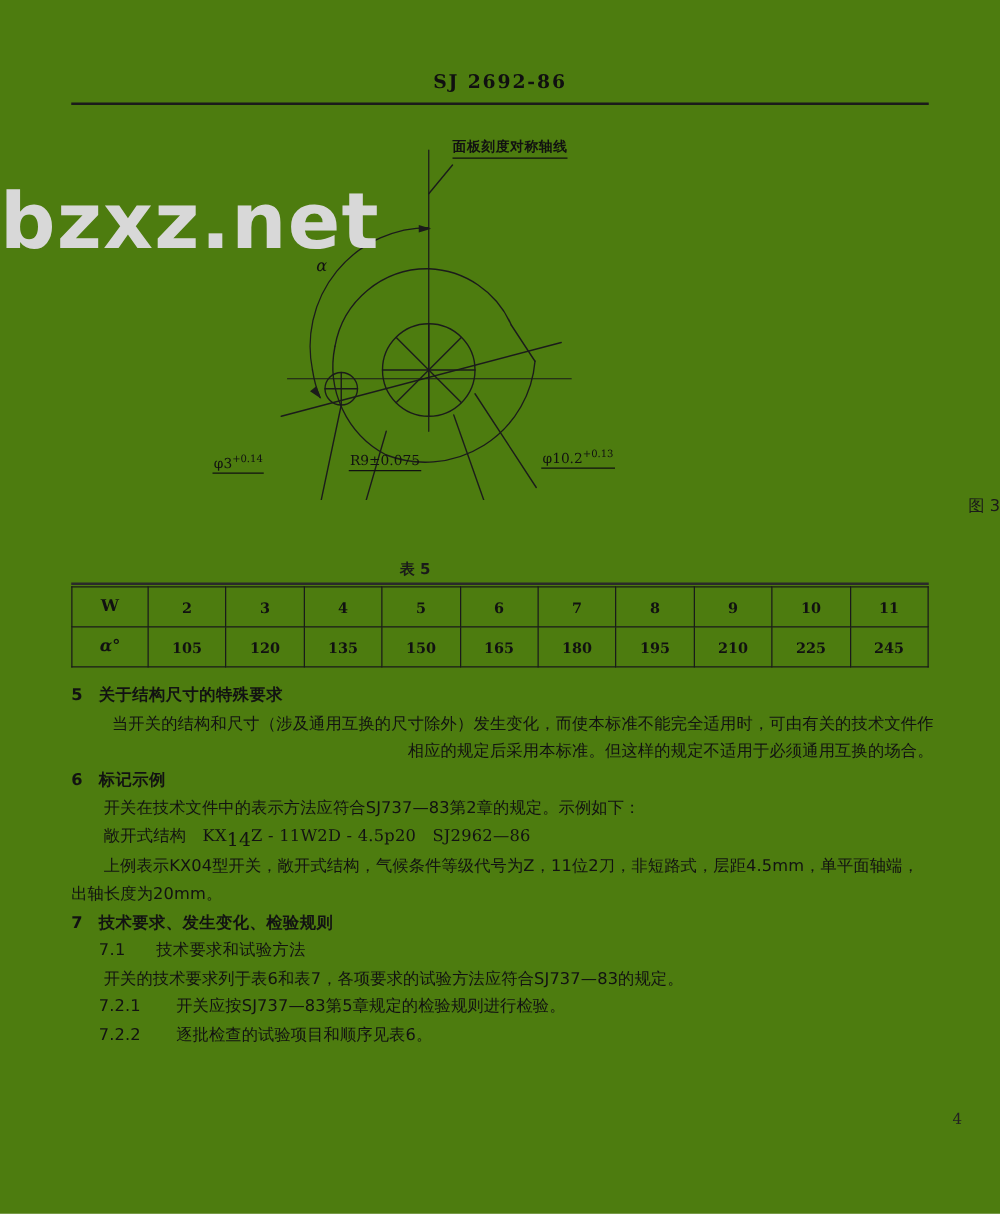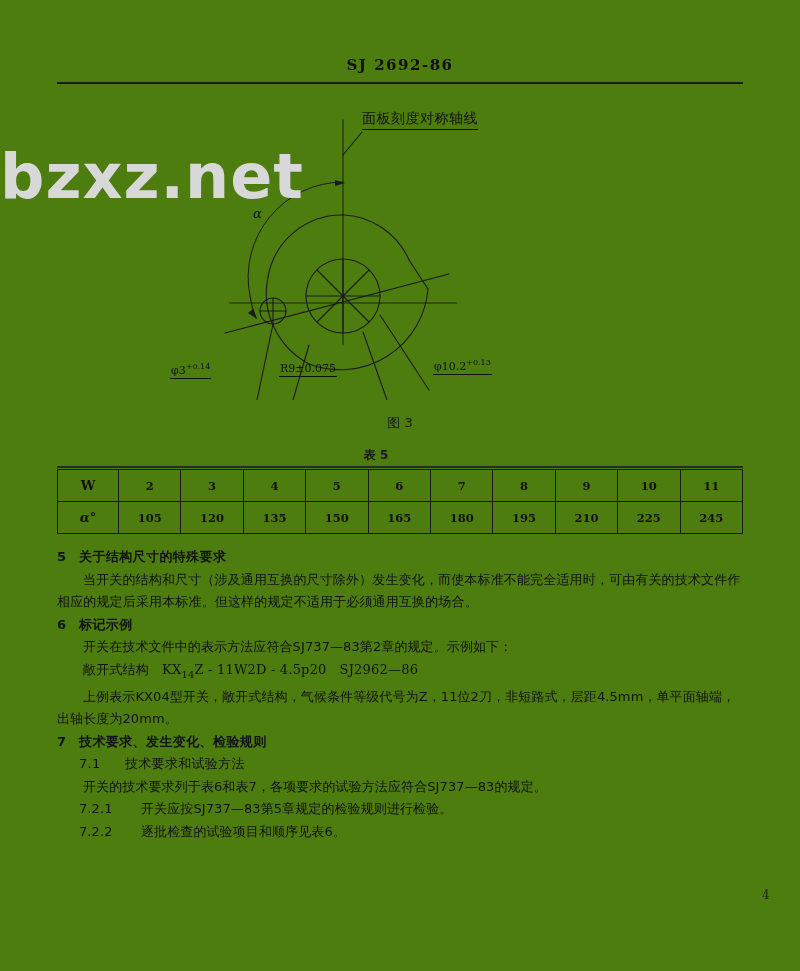--- a/index.html
+++ b/index.html
@@ -63,41 +63,41 @@
   
   .figure-area {
     position: absolute;
     top: 100px;
     left: 57px;
     width: 686px;
     height: 300px;
   }
   .figure-caption {
     position: absolute;
-    top: 414px;
+    top: 396px;
     left: 0;
     width: 800px;
-    text-align: center;
+    text-align: right;
     font-size: 13px;
     color: #1a1a1a;
   }
   .fig-label {
     position: absolute;
     font-family: "DejaVu Serif", "Liberation Serif", serif;
     font-size: 11px;
     color: #111;
     white-space: nowrap;
   }
   .fig-label sup { font-size: 8px; }
   .fig-top-note {
     position: absolute;
     top: 110px;
     left: 362px;
-    font-size: 14px;
-    font-weight: normal;
+    font-size: 11px;
+    font-weight: bold;
     color: #111;
     border-bottom: 1.2px solid #111;
     padding-bottom: 1px;
     letter-spacing: 0.5px;
   }
   .alpha-mark {
     position: absolute;
     top: 206px;
     left: 253px;
     font-family: "DejaVu Serif", "Liberation Serif", serif;
@@ -113,21 +113,20 @@
   
   .table-caption {
     position: absolute;
     top: 447px;
     left: 0;
     width: 664px;
     text-align: center;
     font-size: 12px;
     font-weight: bold;
     color: #1a1a1a;
-    padding-left: 44px;
   }
   table.data-table {
     position: absolute;
     top: 469px;
     left: 57px;
     width: 686px;
     border-collapse: collapse;
     font-family: "DejaVu Serif", "Liberation Serif", serif;
     font-size: 11.5px;
     color: #111;
@@ -171,42 +170,42 @@
     letter-spacing: 0.4px;
     margin: 0;
     white-space: nowrap;
   }
   .sec-head .num { display: inline-block; width: 22px; }
   .para {
     margin: 0;
     text-indent: 26px;
     letter-spacing: 0.1px;
   }
-  .para.wide { letter-spacing: 0.15px; }
+  .para.wide { letter-spacing: 0.15px; text-align: right; }
   .sub-head {
     margin: 0;
     padding-left: 22px;
     letter-spacing: 0.3px;
     white-space: nowrap;
   }
   .sub-head .num { display: inline-block; width: 46px; }
   .sub-para {
     margin: 0;
     padding-left: 22px;
     letter-spacing: 0.1px;
   }
   .sub-para .num { display: inline-block; width: 62px; }
   .mark-example {
     margin: 0;
     text-indent: 26px;
     font-family: "DejaVu Serif", "Liberation Serif", serif;
     letter-spacing: 0.2px;
   }
   .mark-example .cjk { font-family: "DejaVu Sans", sans-serif; }
-  sub.small { font-size: 10px; }
+  sub.small { font-size: 15px; }
 
   
   .page-number {
     position: absolute;
     top: 888px;
     left: 762px;
     font-size: 12px;
     color: #222;
     font-family: "DejaVu Serif", "Liberation Serif", serif;
   }

